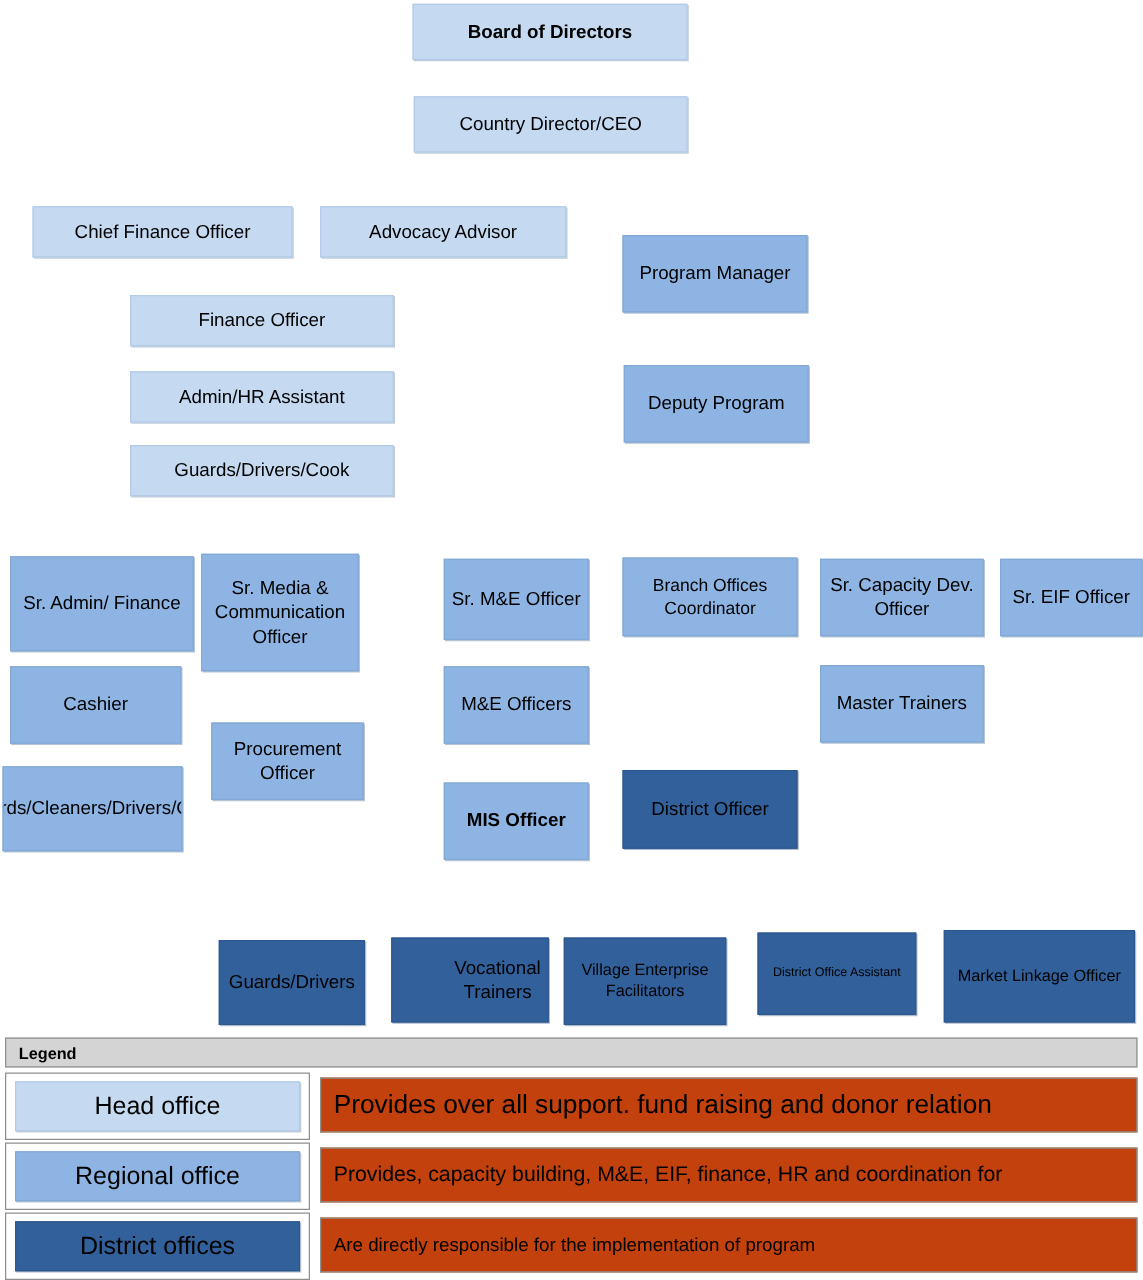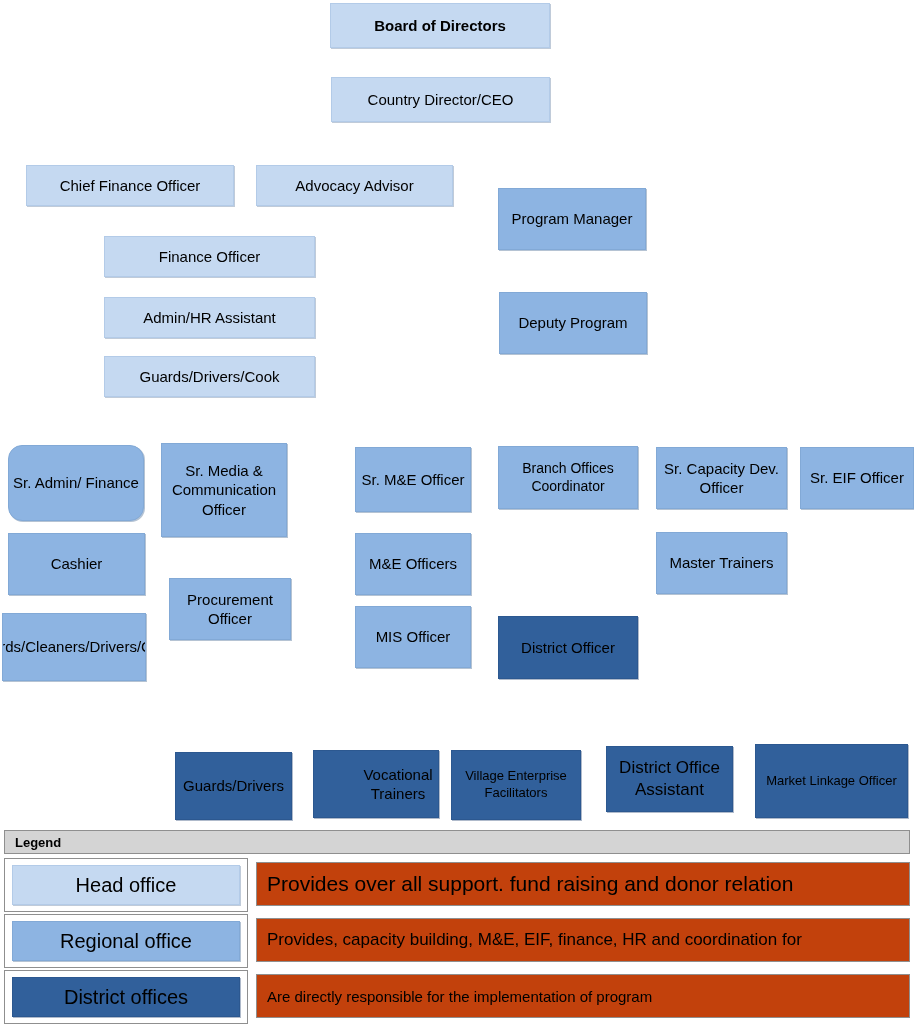--- a/index.html
+++ b/index.html
@@ -151,42 +151,42 @@
     </div>
     <div class="node head" style="left: 104px; top: 356px; width: 211px; height: 41px; font-size: 15px;">
       <span>Guards/Drivers/Cook</span>
     </div>
     <div class="node regional" style="left: 498px; top: 188px; width: 148px; height: 62px; font-size: 15px;">
       <span>Program Manager</span>
     </div>
     <div class="node regional" style="left: 499px; top: 292px; width: 148px; height: 62px; font-size: 15px;">
       <span>Deputy Program</span>
     </div>
-    <div class="node regional" style="left: 8px; top: 445px; width: 136px; height: 76px; font-size: 15px; border-radius: 14px;">
+    <div class="node regional" style="left: 8px; top: 445px; width: 147px; height: 76px; font-size: 15px;">
       <span>Sr. Admin/ Finance</span>
     </div>
     <div class="node regional" style="left: 8px; top: 533px; width: 137px; height: 62px; font-size: 15px;">
       <span>Cashier</span>
     </div>
     <div class="node regional" style="left: 2px; top: 613px; width: 144px; height: 68px; font-size: 15px;">
       <span>Guards/Cleaners/Drivers/Cook</span>
     </div>
     <div class="node regional" style="left: 161px; top: 443px; width: 126px; height: 94px; font-size: 15px;">
       <span>Sr. Media &amp; Communication Officer</span>
     </div>
     <div class="node regional" style="left: 169px; top: 578px; width: 122px; height: 62px; font-size: 15px;">
       <span>Procurement Officer</span>
     </div>
     <div class="node regional" style="left: 355px; top: 447px; width: 116px; height: 65px; font-size: 15px;">
       <span>Sr. M&amp;E Officer</span>
     </div>
     <div class="node regional" style="left: 355px; top: 533px; width: 116px; height: 62px; font-size: 15px;">
       <span>M&amp;E Officers</span>
     </div>
-    <div class="node regional" style="left: 355px; top: 606px; width: 116px; height: 62px; font-size: 15px;">
+    <div class="node regional" style="left: 355px; top: 626px; width: 116px; height: 62px; font-size: 15px; font-weight: bold;">
       <span>MIS Officer</span>
     </div>
     <div class="node regional" style="left: 498px; top: 446px; width: 140px; height: 63px; font-size: 14px;">
       <span>Branch Offices Coordinator</span>
     </div>
     <div class="node district" style="left: 498px; top: 616px; width: 140px; height: 63px; font-size: 15px;">
       <span>District Officer</span>
     </div>
     <div class="node regional" style="left: 656px; top: 447px; width: 131px; height: 62px; font-size: 15px;">
       <span>Sr. Capacity Dev. Officer</span>
@@ -199,21 +199,21 @@
     </div>
     <div class="node district" style="left: 175px; top: 752px; width: 117px; height: 68px; font-size: 15px; text-align: right;">
       <span>Guards/Drivers</span>
     </div>
     <div class="node district" style="left: 313px; top: 750px; width: 126px; height: 68px; font-size: 15px; padding-left: 47px;">
       <span>Vocational Trainers</span>
     </div>
     <div class="node district" style="left: 451px; top: 750px; width: 130px; height: 70px; font-size: 13px;">
       <span>Village Enterprise Facilitators</span>
     </div>
-    <div class="node district" style="left: 606px; top: 746px; width: 127px; height: 66px; font-size: 17px;">
+    <div class="node district" style="left: 606px; top: 746px; width: 127px; height: 66px; font-size: 10px;">
       <span>District Office Assistant</span>
     </div>
     <div class="node district" style="left: 755px; top: 744px; width: 153px; height: 74px; font-size: 13px;">
       <span>Market Linkage Officer</span>
     </div>
   </div>
 
 <div id="legend">
   <div id="legend-header">
     <span>Legend</span>

